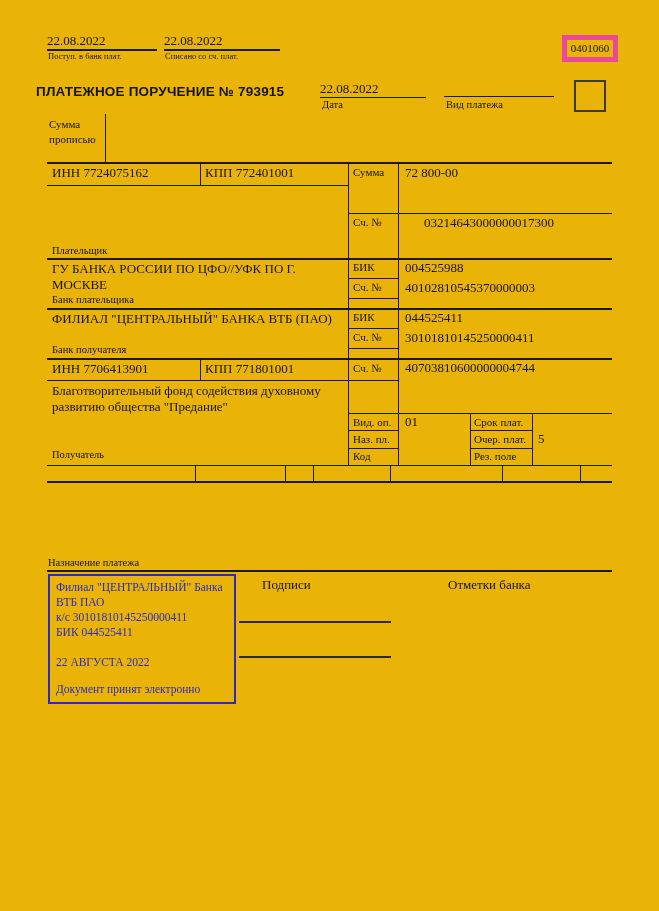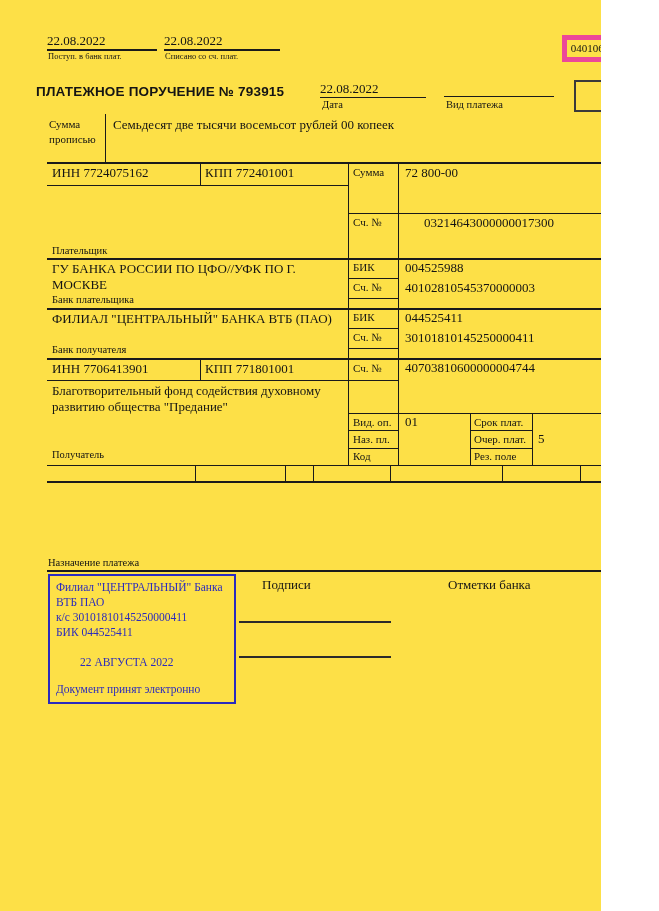--- a/index.html
+++ b/index.html
@@ -1,33 +1,33 @@
 <!DOCTYPE html>
 <html><head>
 <meta charset="utf-8">
 <style>
   html,body{margin:0;padding:0;background:#fff;}
-  .page{position:relative;width:601px;height:911px;background:#fde047;
+  .page{position:relative;width:659px;height:911px;background:#eab308;
         font-family:"Liberation Serif","DejaVu Serif",serif;color:#141414;overflow:hidden;}
   .abs{position:absolute;}
   .serif{font-size:13px;line-height:1.22;}
   .label-sm{font-size:10.5px;}
   .label-tiny{font-size:8.5px;}
   .cell-label{font-size:11px;}
   .title{font-family:"Liberation Sans","DejaVu Sans",sans-serif;font-weight:bold;font-size:13.5px;letter-spacing:.2px;}
   .hline{position:absolute;background:#1a1a1a;height:1px;}
   .hline.thick{height:2px;}
   .vline{position:absolute;background:#1a1a1a;width:1px;}
   .ubox{border-bottom:2px solid #1a1a1a;}
   .ubox-thin{border-bottom:1.5px solid #1a1a1a;}
   .code-box{border:5px solid #ec4899;text-align:center;font-size:11px;line-height:17px;}
   .checkbox{border:2px solid #3a3a3a;}
   .sig-line{position:absolute;background:#2a2a2a;height:1.5px;}
   .stamp{border:2px solid #2b2bbd;color:#2b2bbd;font-size:11.5px;line-height:1.3;}
-  .stamp .stamp-date{margin-top:15px;margin-left:24px;}
+  .stamp .stamp-date{margin-top:15px;}
   .stamp-footer{position:absolute;left:6px;bottom:5px;color:#2b2bbd;font-size:11.5px;}
 </style>
 </head>
 <body>
 
 <div class="page">
 
   <div class="abs ubox serif" style="left:47px;top:33px;width:110px;">
     <span>22.08.2022</span>
   </div>
@@ -47,21 +47,20 @@
   </div>
   <div class="abs label-sm" style="left:322px;top:99px;">Дата</div>
 
   <div class="abs ubox-thin" style="left:444px;top:81px;width:110px;height:15px;"></div>
   <div class="abs label-sm" style="left:446px;top:99px;">Вид платежа</div>
 
   <div class="abs checkbox" style="left:574px;top:80px;width:28px;height:28px;"></div>
 
   <div class="abs cell-label" style="left:49px;top:117px;width:56px;line-height:1.35;">Сумма прописью</div>
   <div class="vline" style="left:105px;top:114px;height:48px;"></div>
-  <div class="abs serif" style="left:113px;top:117px;width:480px;">Семьдесят две тысячи восемьсот рублей 00 копеек</div>
 
   <div class="hline thick" style="left:47px;top:162px;width:565px;"></div>
   <div class="hline" style="left:47px;top:185px;width:301px;"></div>
   <div class="hline" style="left:348px;top:213px;width:264px;"></div>
   <div class="hline thick" style="left:47px;top:258px;width:565px;"></div>
   <div class="hline" style="left:348px;top:278px;width:50px;"></div>
   <div class="hline" style="left:348px;top:298px;width:50px;"></div>
   <div class="hline thick" style="left:47px;top:308px;width:565px;"></div>
   <div class="hline" style="left:348px;top:328px;width:50px;"></div>
   <div class="hline" style="left:348px;top:348px;width:50px;"></div>

